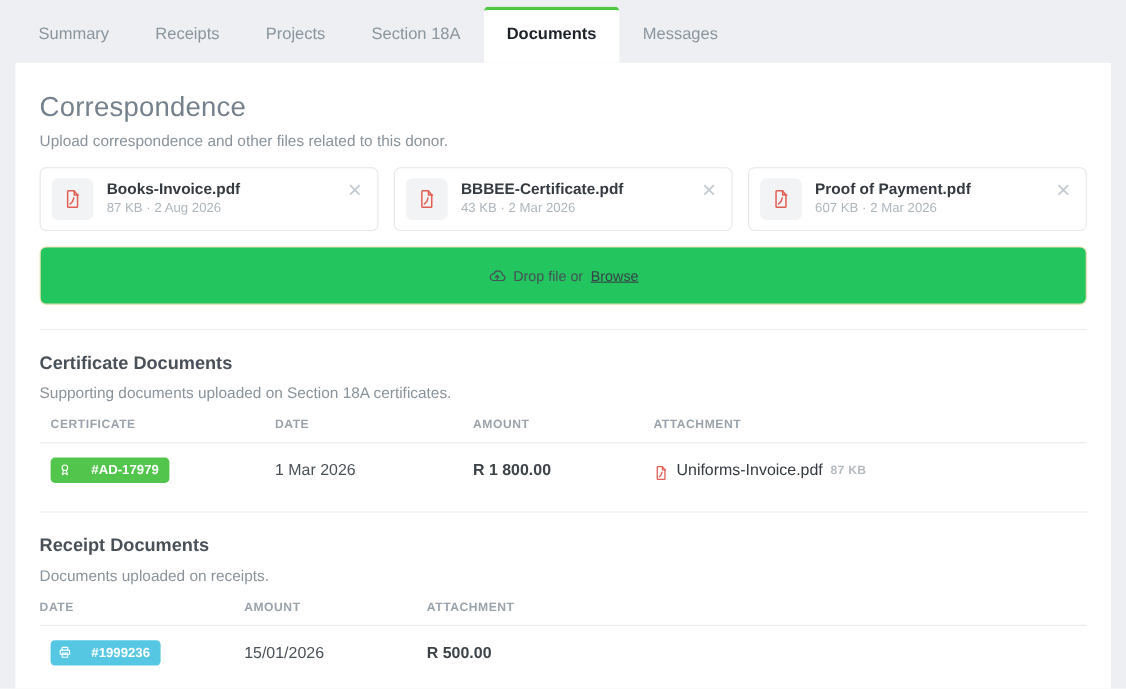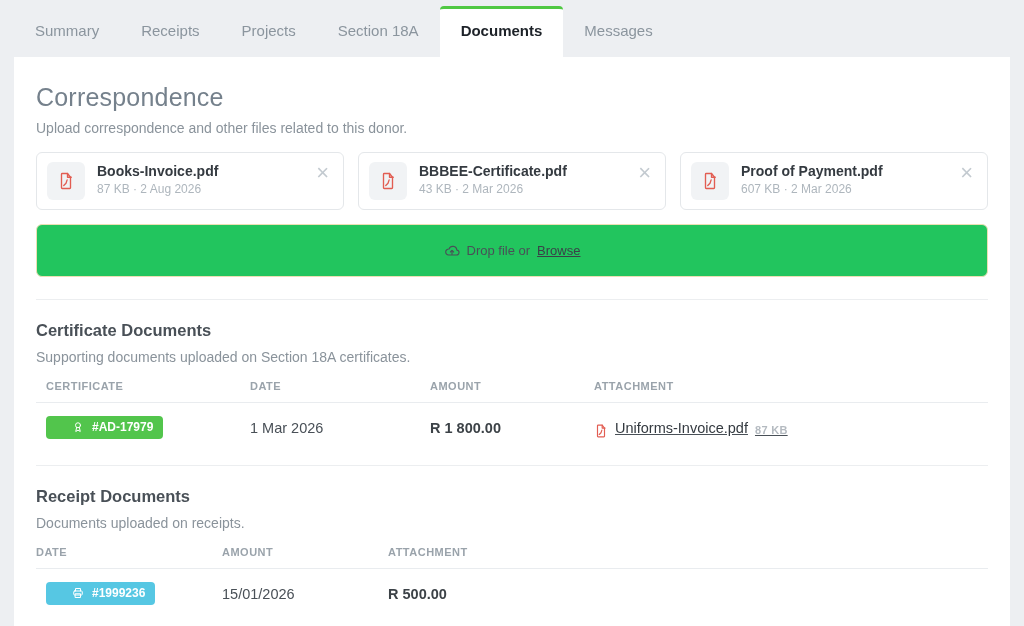--- a/index.html
+++ b/index.html
@@ -112,31 +112,31 @@
     color: #9aa3ab;
     padding-bottom: 10px;
   }
   .thead { border-bottom: 1px solid #e9ecef; }
   .td { padding-top: 13px; font-size: 14.5px; color: #495057; }
   .td.first, .th.first { padding-left: 10px; }
   .amount { font-weight: bold; color: #3c4247; }
   .badge {
     display: inline-flex;
     align-items: center;
-    gap: 8px;
+    gap: 18px;
     color: #fff;
     font-size: 12px;
     font-weight: bold;
-    padding: 4px 10px 5px 26px;
+    padding: 4px 10px 5px 7px;
     border-radius: 4px;
     cursor: pointer;
   }
   .badge.green { background: #52c54c; }
   .badge.blue  { background: #56c7e3; }
-  .attach { display: flex; align-items: flex-end; gap: 7px; cursor: pointer; text-decoration: underline; }
+  .attach { display: flex; align-items: center; gap: 7px; cursor: pointer; }
   .attach svg { position: relative; top: 2px; }
   .attach-name { font-size: 14.5px; color: #343a40; }
   .attach-size { font-size: 11px; color: #b4bac0; font-weight: bold; letter-spacing: .3px; }
 </style>
 </head>
 <body>
 
 <div class="tabbar">
   <div class="tab">Summary</div>
   <div class="tab">Receipts</div>

